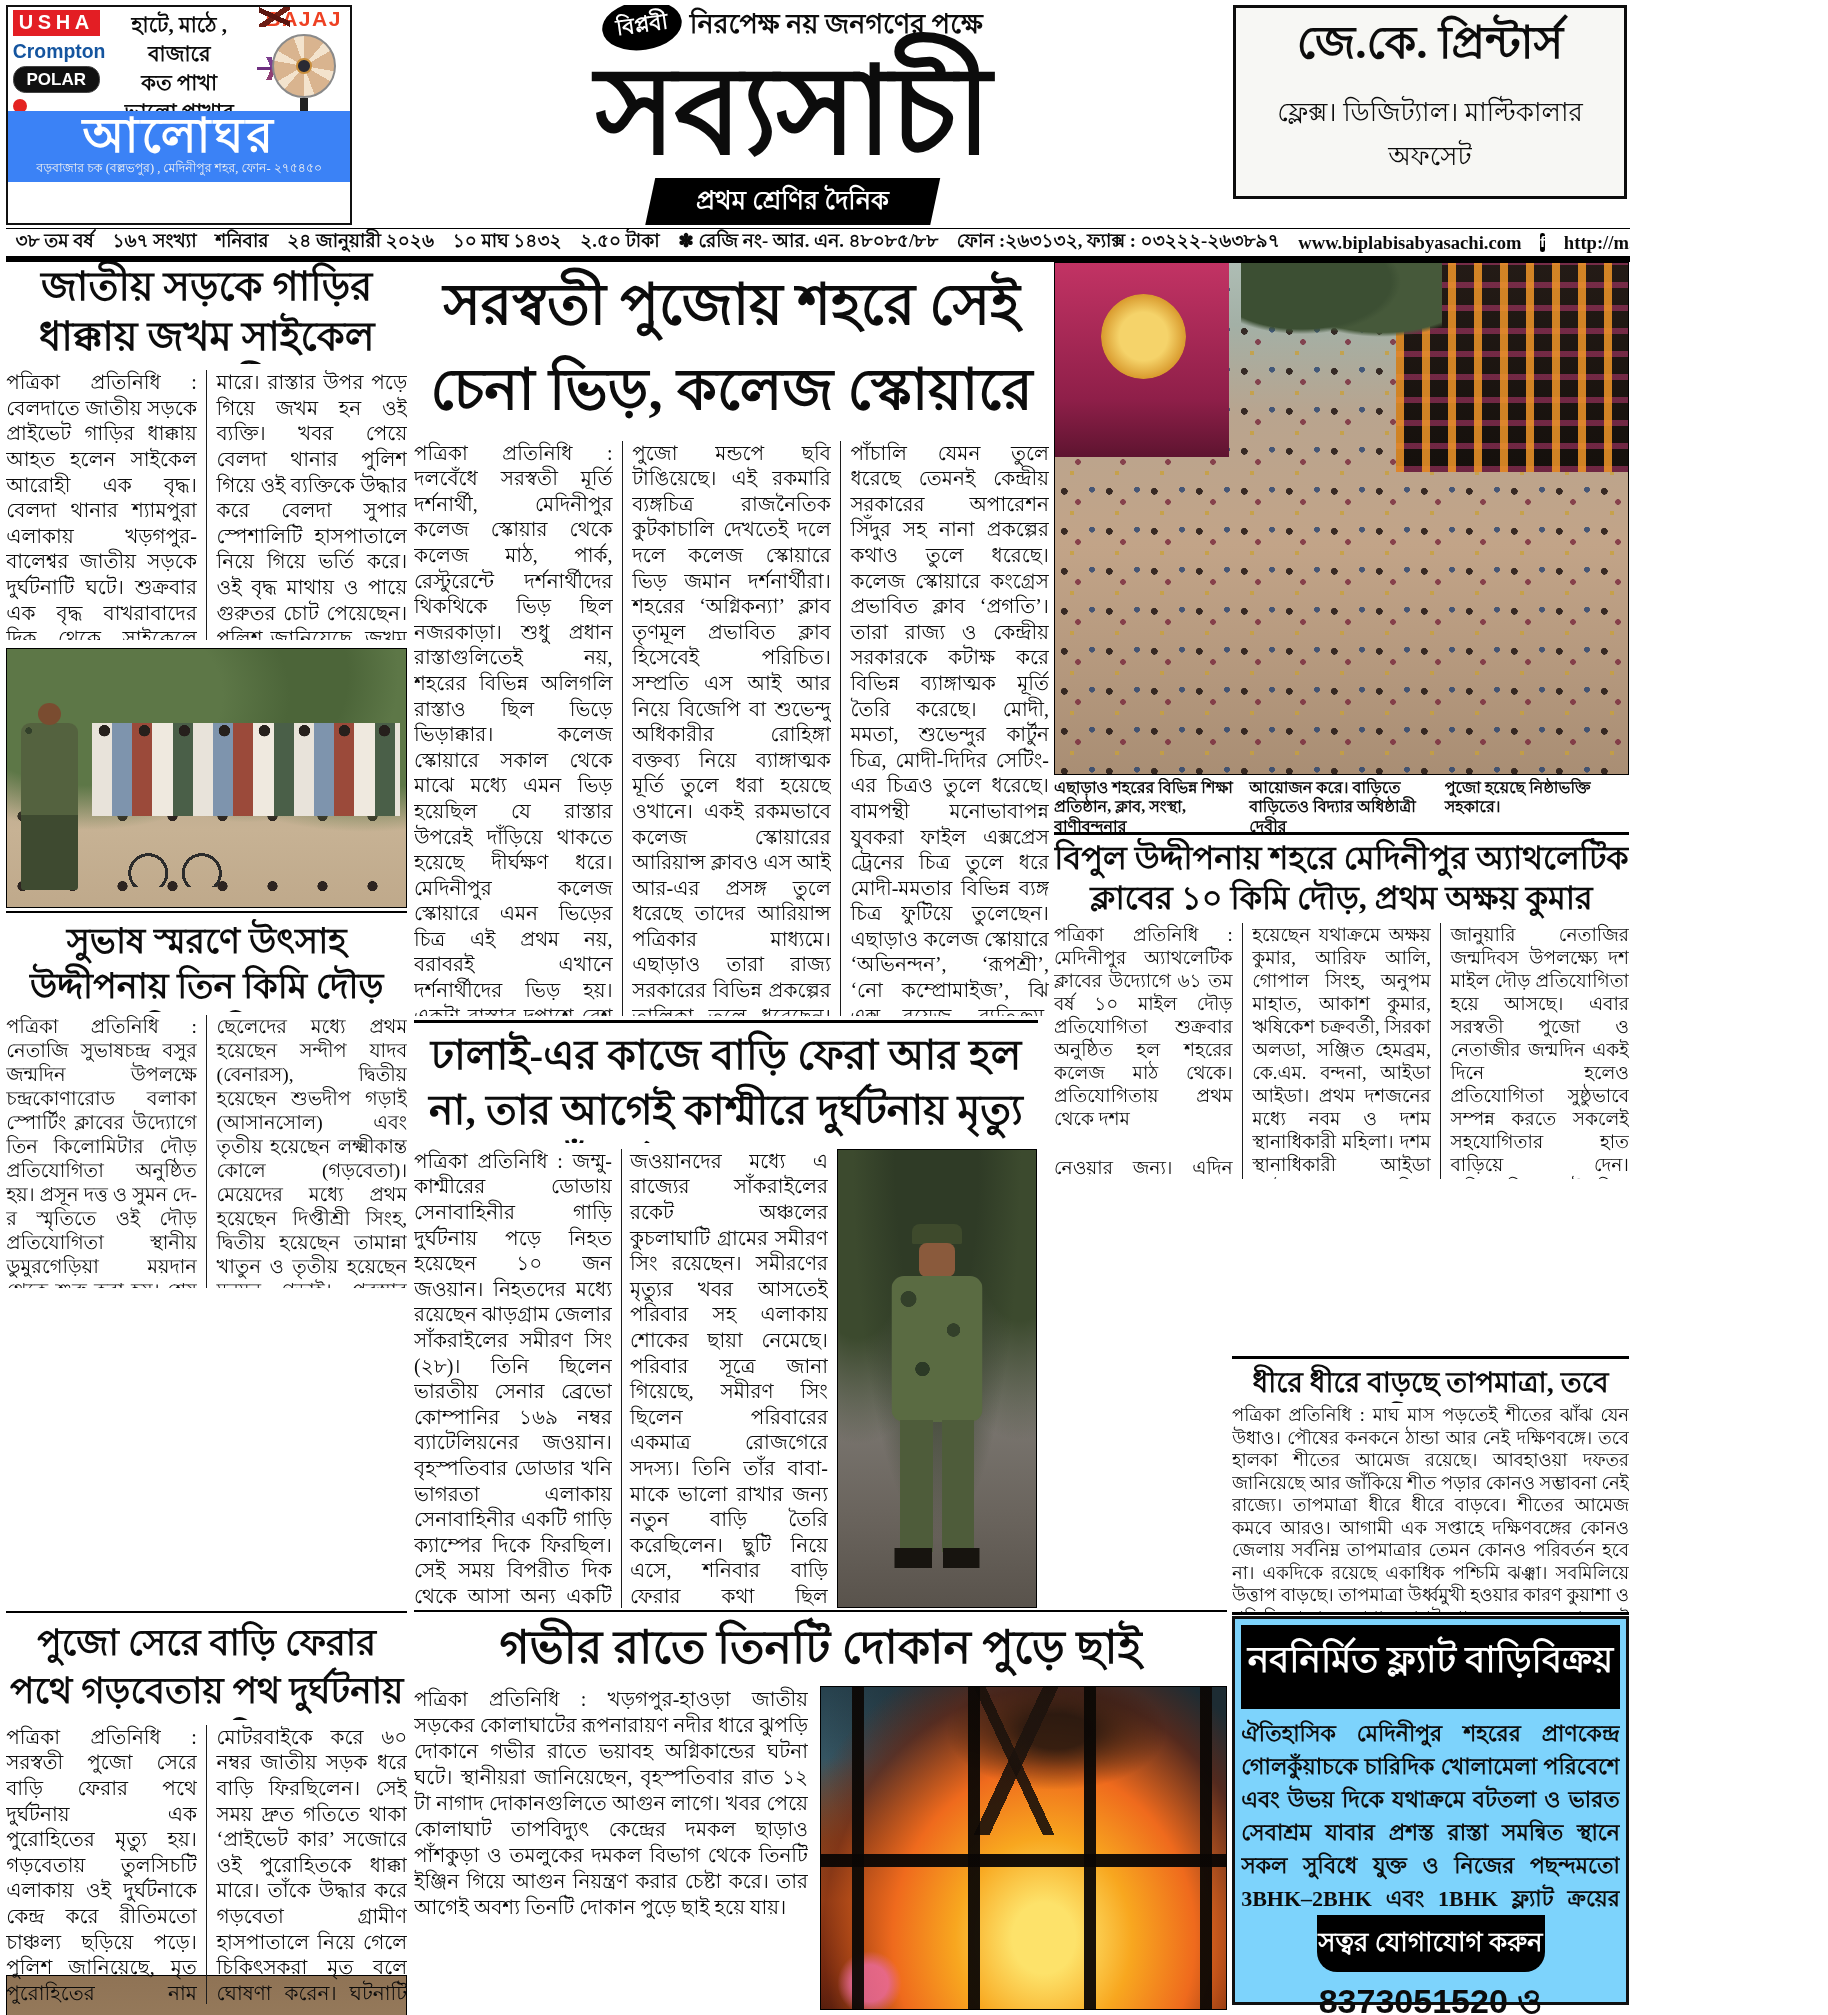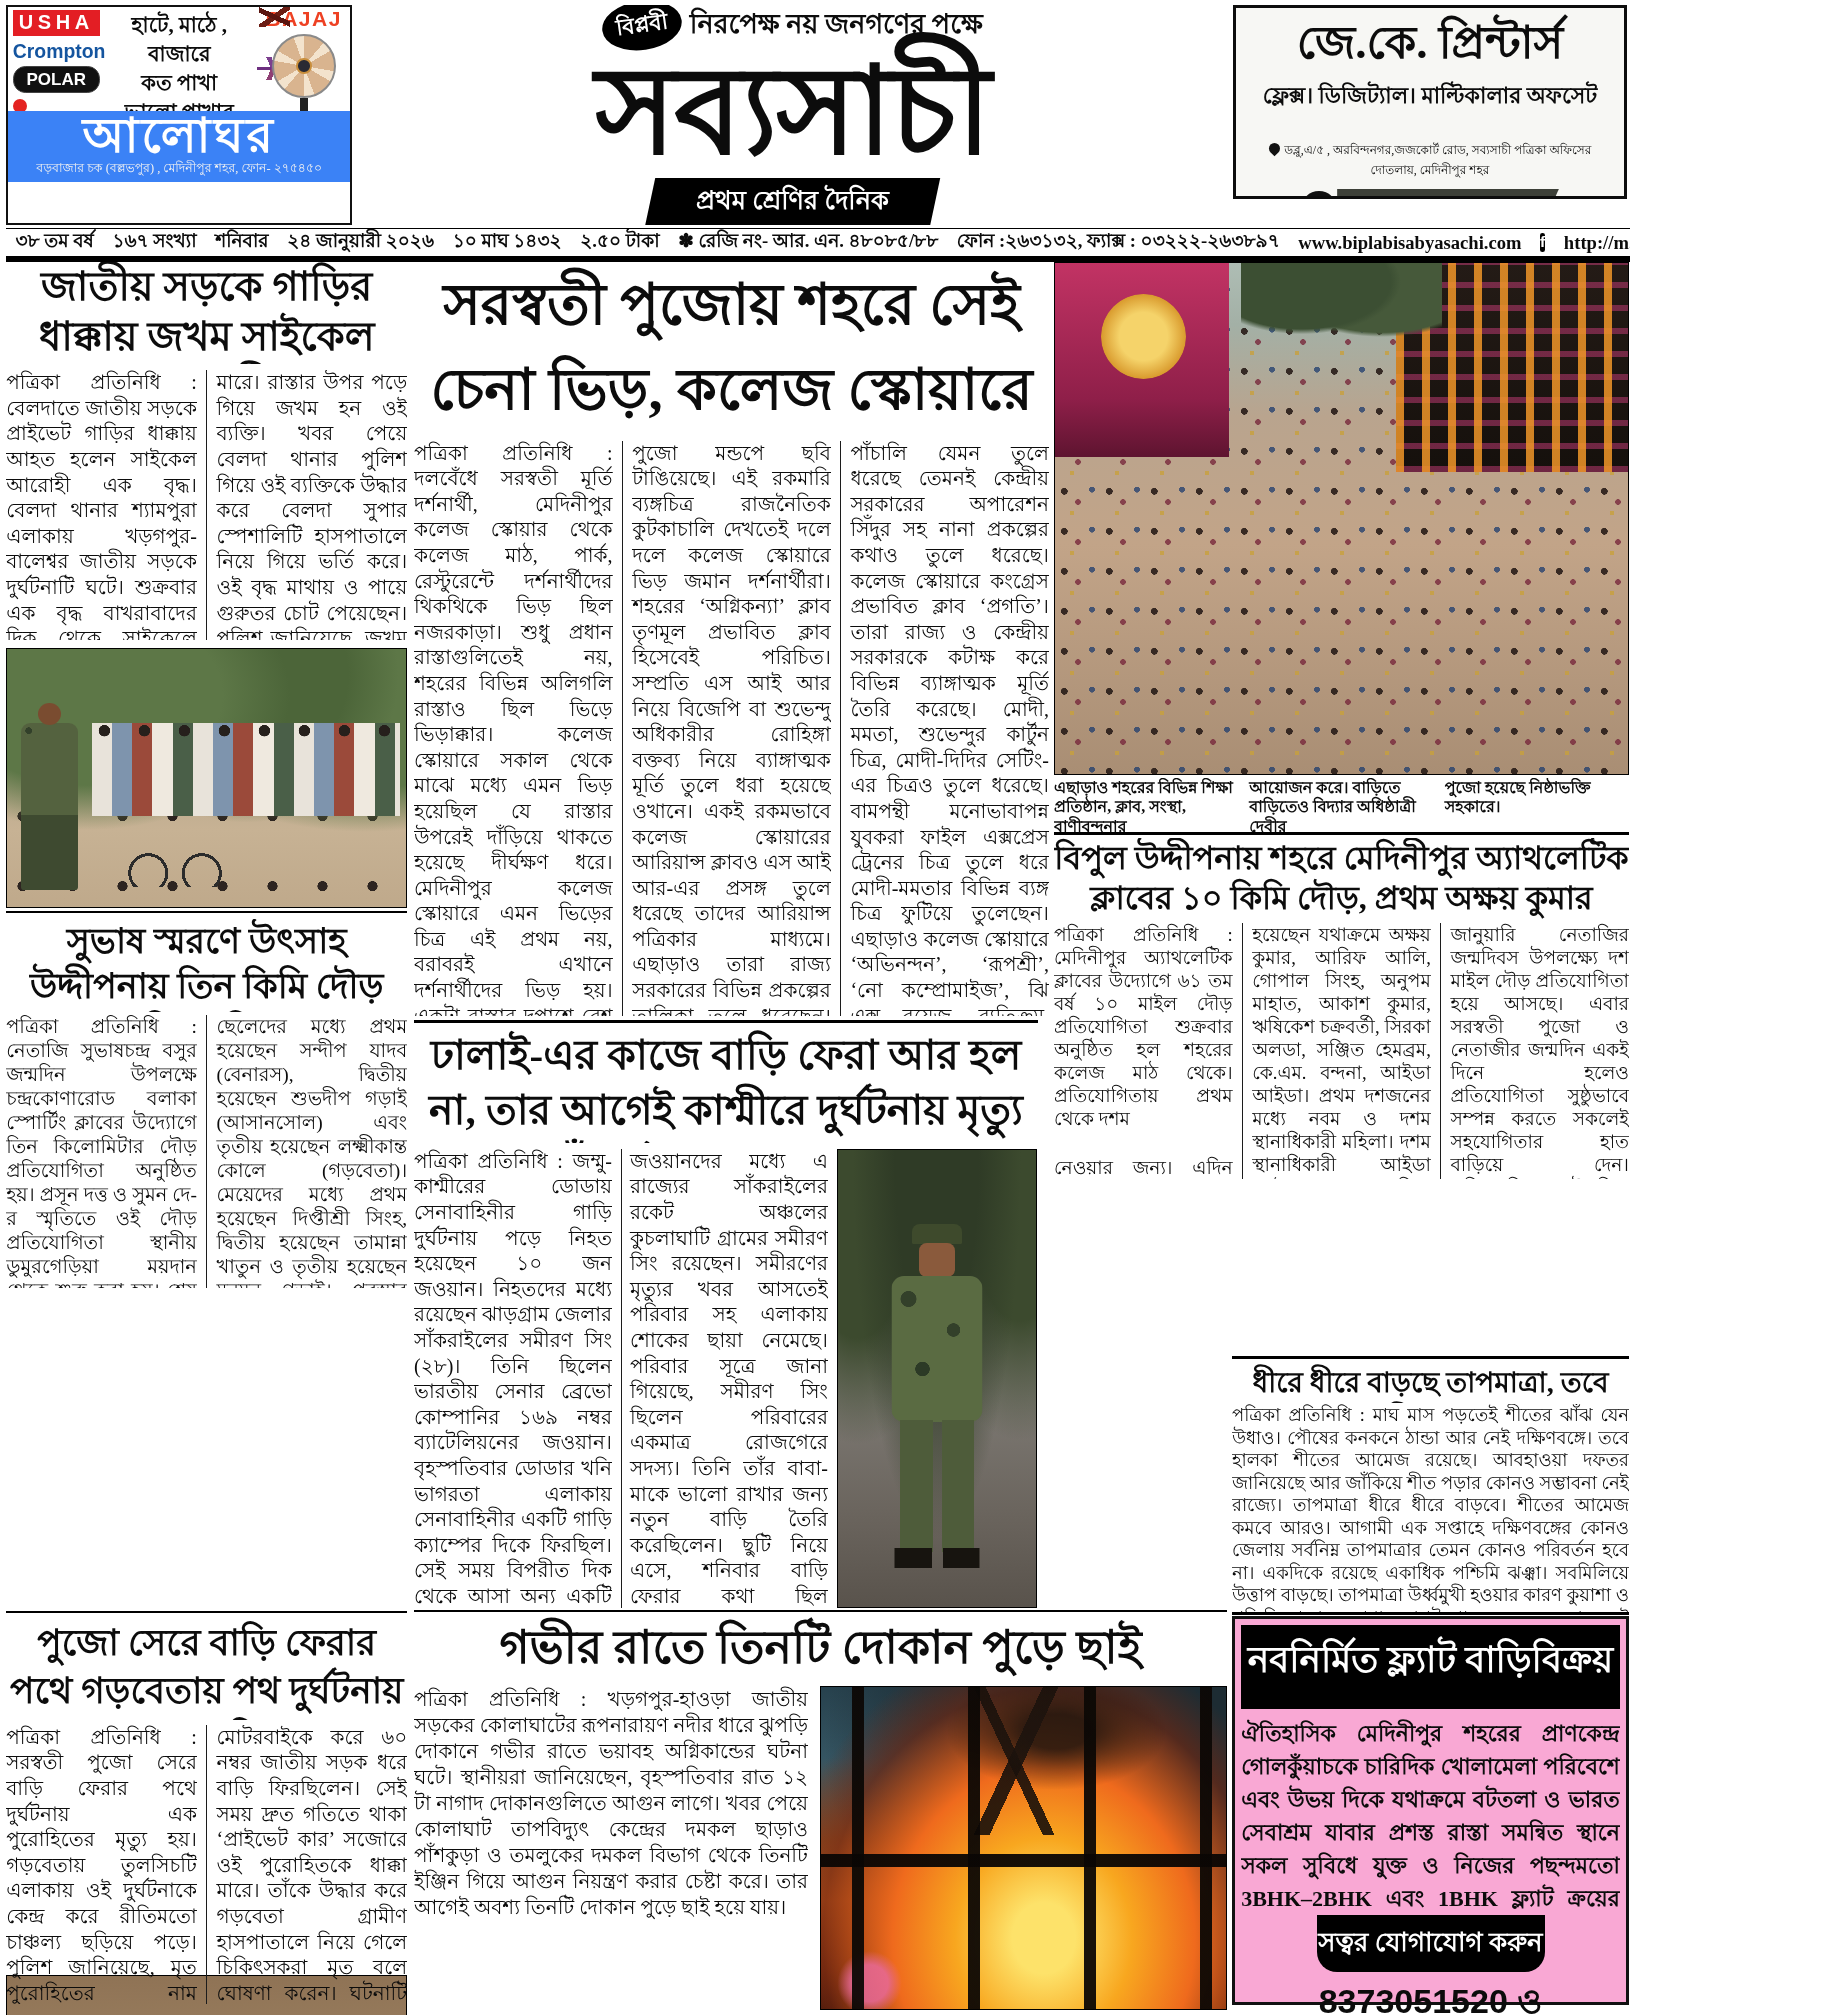--- a/index.html
+++ b/index.html
@@ -43,21 +43,21 @@
   .tag-row{display:flex;align-items:center;justify-content:center;gap:7.7px;height:42px;}
   .badge{background:#000;color:#fff;border-radius:50%;padding:6.2px 14px;font-size:22px;font-weight:bold;transform:rotate(-8deg);}
   .tagline{font-size:27px;font-weight:bold;}
   .np-title{font-size:122px;line-height:130px;font-weight:bold;letter-spacing:-1.5px;}
   .sub-bar{display:inline-block;background:#000;color:#fff;font-size:25.6px;font-weight:bold;
            padding:3.1px 46px;transform:skewX(-12deg);margin-top:1.5px;}
   .sub-bar > span{display:inline-block;transform:skewX(12deg);}
   .mast-right{left:1233px;top:4.6px;width:394px;height:194px;border:3.1px solid #0d0d0d;box-sizing:border-box;
               background:#f7f7f4;text-align:center;overflow:hidden;}
   .jk-title{font-size:45px;line-height:56px;font-weight:bold;margin-top:7.7px;}
-  .jk-serv{font-size:22px;font-weight:bold;margin-top:7px;}
+  .jk-serv{font-size:26px;font-weight:normal;margin-top:21px;}
   .jk-addr{font-size:12px;margin-top:26px;padding:0 11px;}
   .pin{display:inline-block;width:11px;height:11px;background:#111;border-radius:50% 50% 50% 0;transform:rotate(-45deg);margin-right:4.6px;}
   .jk-phone-row{display:flex;align-items:center;justify-content:center;margin-top:7.7px;}
   .ph-circle{width:36px;height:36px;border-radius:50%;background:#111;color:#fff;font-size:22px;line-height:36px;}
   .ph-num{background:#3d4038;color:#fff;font-family:"Liberation Sans",sans-serif;font-weight:bold;
           font-size:33px;line-height:40px;padding:0 26px 0 14px;clip-path:polygon(0 0,100% 0,92% 100%,0 100%);}
   
   .dateline{left:6.2px;top:228px;width:1624px;height:34px;border-top:1.5px solid #000;border-bottom:6.2px solid #000;
             box-sizing:border-box;display:flex;align-items:center;gap:18.6px;padding:0 9.3px;font-size:18.6px;font-weight:bold;white-space:nowrap;overflow:hidden;}
   .fb{display:inline-block;width:18.6px;height:18.6px;background:#000;color:#fff;font-family:"Liberation Sans",sans-serif;
@@ -101,21 +101,21 @@
   .art-ath{left:1054px;top:838px;width:575px;}
   .art-ath .headline{font-size:32px;line-height:40px;height:82px;}
   .art-ath .cols{height:256px;margin-top:3.1px;font-size:18.6px;line-height:23px;}
   .ath-cont{margin-top:26px;}
   .photo-runners{left:1232px;top:1178px;width:397px;height:174px;}
   .art-weather{left:1232px;top:1356px;width:397px;border-top:3.1px solid #000;padding-top:4.6px;}
   .art-weather .headline{font-size:28px;line-height:37px;height:39px;}
   .art-weather .wbody{font-size:18px;line-height:22.5px;text-align:justify;height:208px;overflow:hidden;margin-top:1.5px;
                       border-bottom:3.1px solid #000;}
   
-  .flat-ad{left:1232px;top:1616px;width:397px;height:389px;border:3.1px solid #111;box-sizing:border-box;padding:6.2px;background:#f9a8d4;}
+  .flat-ad{left:1232px;top:1616px;width:397px;height:389px;border:3.1px solid #111;box-sizing:border-box;padding:6.2px;background:#7dd3fc;}
   .flat-title{background:#000;color:#fff;font-size:36px;line-height:42px;font-weight:bold;text-align:center;
               padding:14px 3.1px;height:84px;box-sizing:border-box;}
   .flat-body{font-size:22px;line-height:33px;font-weight:bold;text-align:justify;height:197px;overflow:hidden;margin-top:7.7px;}
   .flat-contact{background:#000;color:#fff;font-size:26px;font-weight:bold;text-align:center;border-radius:0 0 20px 20px;
                 width:228px;margin:1.5px auto 0;padding:6.2px 0;}
   .flat-phones{font-family:"Liberation Sans",sans-serif;font-size:34px;font-weight:bold;text-align:center;margin-top:3.1px;}
   
   .photo-crowd{background:
     radial-gradient(circle 5.4px at 9.3px 9.3px, rgba(40,28,24,.9) 60%, transparent 65%),
     radial-gradient(circle 4.6px at 23px 20px, rgba(120,40,60,.8) 60%, transparent 65%),

